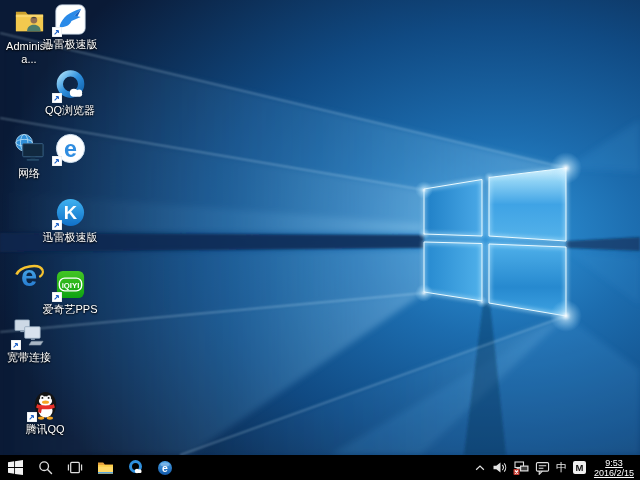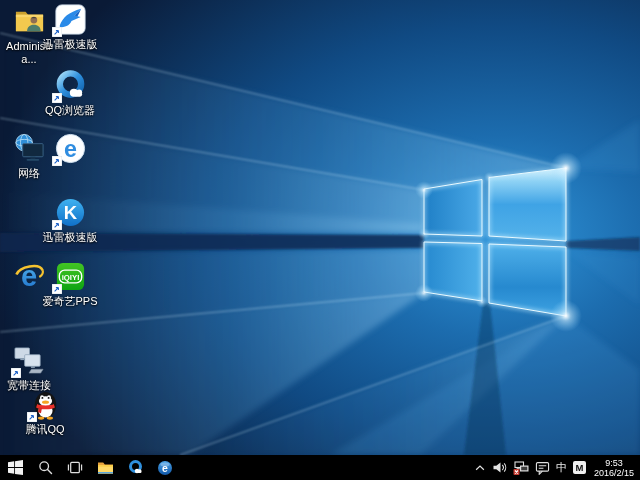--- a/index.html
+++ b/index.html
@@ -17,21 +17,21 @@
   .taskbar{position:absolute;left:0;bottom:0;width:640px;height:25px;background:#000;
     display:flex;align-items:center;}
   .tbtn{width:30px;height:25px;display:flex;align-items:center;justify-content:center;
     background:transparent;border:none;padding:0;margin:0;}
   .tbtn svg{display:block;}
   .tray{margin-left:auto;display:flex;align-items:center;gap:2px;padding-right:2px;height:25px;}
   .titem{display:flex;align-items:center;justify-content:center;height:25px;padding:0 2px;}
   .zh{color:#ededed;font-size:11px;line-height:11px;}
   .imeM{width:13px;height:13px;background:#f0f0f0;border-radius:2px;color:#111;font-size:9.5px;
     font-weight:bold;display:flex;align-items:center;justify-content:center;}
-  .clock{color:#fff;font-size:9px;line-height:10px;text-align:center;padding:0 4px;}
+  .clock{color:#fff;font-size:9px;line-height:10px;text-align:center;padding:0 4px;text-decoration:underline;}
 </style>
 </head>
 <body>
 
 <div class="screen">
 
   <svg class="wallpaper" viewBox="0 0 640 455" preserveAspectRatio="none">
     <defs>
       <radialGradient id="wbg" cx="78%" cy="52%" r="80%">
         <stop offset="0" stop-color="#2f95da"></stop>
@@ -249,42 +249,42 @@
               <stop offset="1" stop-color="#1d6fca"></stop>
             </linearGradient>
           </defs>
       <text x="16.5" y="27" font-size="30" font-weight="bold" fill="url(#ieg)" text-anchor="middle">e</text>
       <path d="M3.5 15C7 6.5 27 3 30.5 10.5" fill="none" stroke="#f6c32f" stroke-width="2.6"></path>
       <path d="M30.5 10.5c1 3-.8 5.5-3.4 7" fill="none" stroke="#f6c32f" stroke-width="2.2"></path>
     </svg>
       </div>
   </div>
 
-  <div class="dicon" style="left:41px;top:260px">
+  <div class="dicon" style="left:41px;top:268px">
     <div class="dart">
         <svg class="main" viewBox="0 0 34 34">
       <defs>
             <linearGradient id="iq" x1="0" y1="0" x2="0" y2="1">
         <stop offset="0" stop-color="#43c523"></stop>
               <stop offset="1" stop-color="#0ea312"></stop>
             </linearGradient>
           </defs>
       <rect x="3" y="3" width="28" height="28" rx="6" fill="url(#iq)"></rect>
       <rect x="5.5" y="10.5" width="23" height="13" rx="5.5" fill="none" stroke="#fff" stroke-width="1.4"></rect>
       <text x="17" y="20.5" font-size="8" font-weight="bold" fill="#fff" text-anchor="middle">iQIYI</text>
     </svg>
     <svg class="sc" viewBox="0 0 10 10">
       <rect width="10" height="10" fill="#fff" stroke="#b9c6d2" stroke-width=".5"></rect>
       <path d="M2.6 7.4L6.4 3.6M6.4 3.6H3.9M6.4 3.6v2.5" stroke="#1e62c8" stroke-width="1.1" fill="none"></path>
     </svg>
       </div>
     <div class="dlabel">爱奇艺PPS</div>
   </div>
 
-  <div class="dicon" style="left:0px;top:344px">
+  <div class="dicon" style="left:0px;top:316px">
     <div class="dart">
         <svg class="main" viewBox="0 0 34 34">
       <rect x="2" y="4" width="15" height="11" rx="1" fill="#cdd9e6" stroke="#8fa3b8" stroke-width=".8"></rect>
       <rect x="3.5" y="5.5" width="12" height="8" fill="url(#scr1)"></rect>
       <rect x="7.5" y="15" width="4" height="1.6" fill="#8fa3b8"></rect>
       <rect x="12" y="11" width="16" height="12" rx="1" fill="#d7e2ee" stroke="#8fa3b8" stroke-width=".8"></rect>
       <rect x="13.5" y="12.5" width="13" height="9" fill="url(#scr1)"></rect>
       <rect x="18.5" y="23" width="4" height="1.6" fill="#8fa3b8"></rect>
       <path d="M19 26h12l-2.5 4H16.5z" fill="#aab7c6" stroke="#7d8da0" stroke-width=".6"></path>
     </svg>

